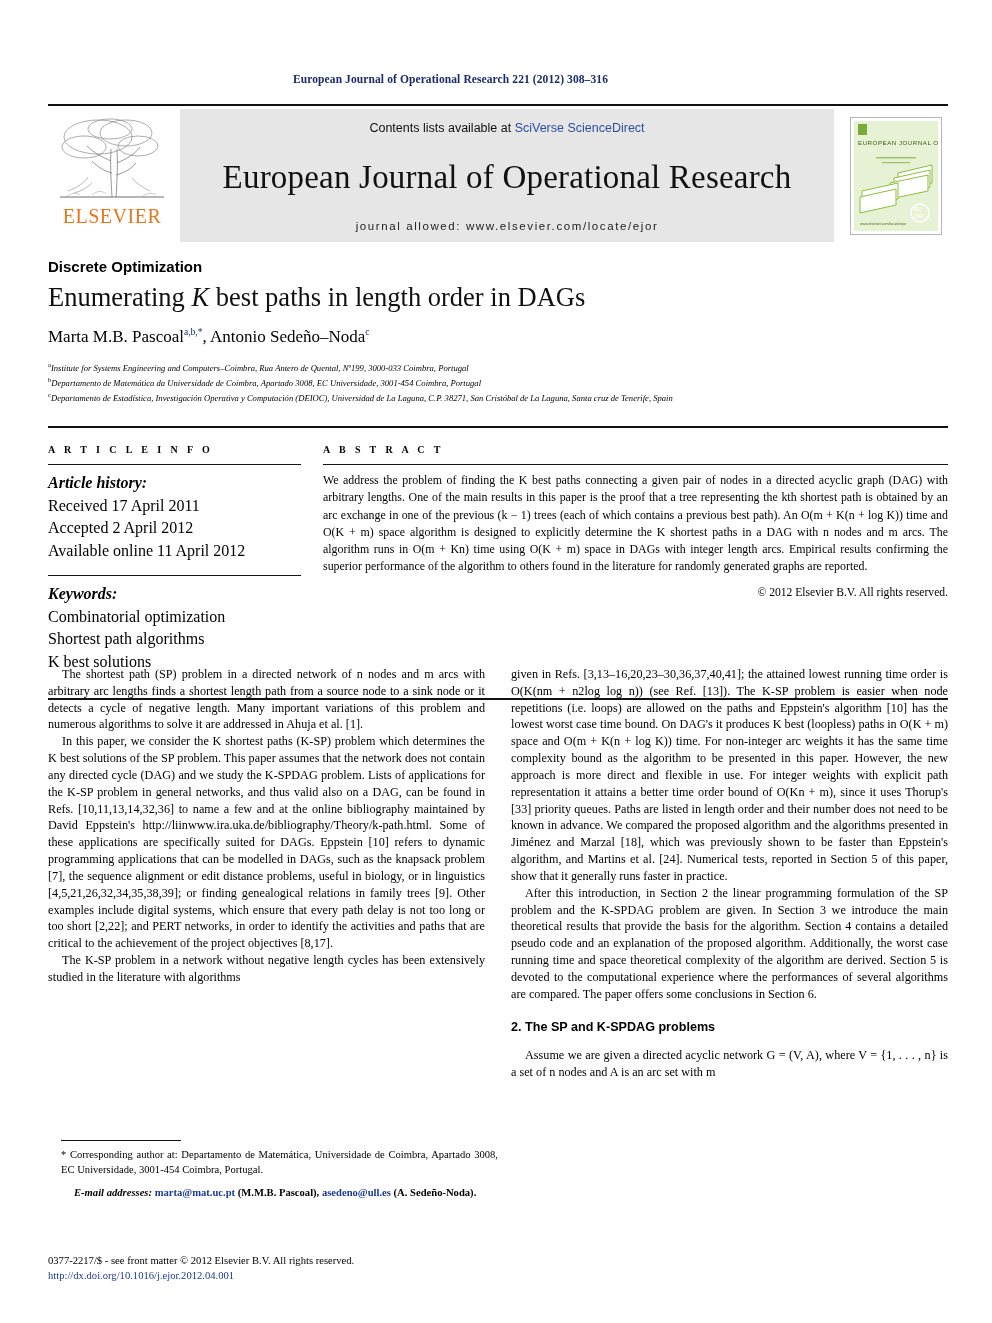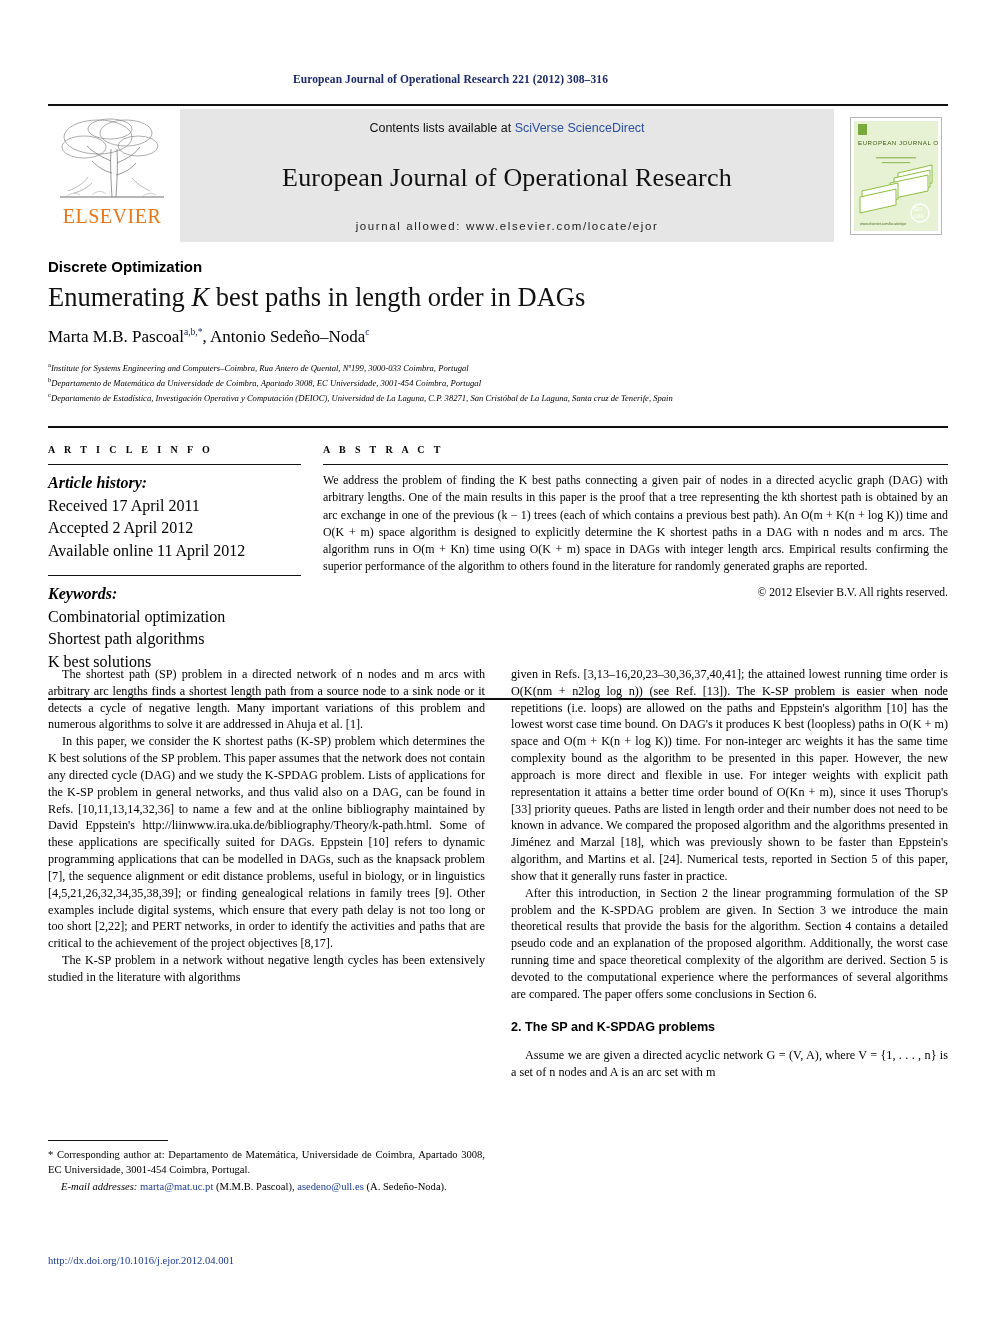--- a/index.html
+++ b/index.html
@@ -86,21 +86,21 @@
     font-size: 12.5px;
     color: #111;
   }
   .contents-line a,
   .sd-link {
     color: #2b4ea2;
     text-decoration: none;
   }
   .journal-name {
     font-family: "Liberation Serif", serif;
-    font-size: 26px;
+    font-size: 33px;
     color: #111;
     letter-spacing: 0.2px;
     margin: 2px 0;
   }
   .homepage {
     font-family: "Liberation Sans", sans-serif;
     font-size: 11.5px;
     letter-spacing: 1.6px;
     color: #222;
   }
@@ -256,34 +256,34 @@
   .bcol p {
     margin: 0;
     text-indent: 14px;
   }
   .bcol p.noindent { text-indent: 0; }
 
   
   .footnote {
     position: absolute;
     top: 1140px;
-    left: 48px;
+    left: 61px;
     width: 437px;
     font-size: 10.6px;
     line-height: 1.4;
     text-align: justify;
     font-family: "Liberation Serif", serif;
   }
   .footnote .fnrule {
     border-top: 1.3px solid #111;
     width: 120px;
     margin-bottom: 7px;
   }
   .footnote p { margin: 0; }
-  .footnote p.email { text-indent: 13px; margin-top: 2px; }
+  .footnote p.email { text-indent: 13px; margin-top: 8px; font-weight: bold; }
   .footnote .em-label { font-style: italic; }
   .mail { color: #1b3a93; }
 
   .issn {
     position: absolute;
     top: 1253px;
     left: 48px;
     width: 460px;
     font-size: 10.6px;
     line-height: 1.45;
@@ -443,16 +443,17 @@
     <p class="email">
       <span class="em-label">E-mail addresses:</span>
       <span class="mail">marta@mat.uc.pt</span>
       <span>(M.M.B. Pascoal),</span>
       <span class="mail">asedeno@ull.es</span>
       <span>(A. Sedeño-Noda).</span>
     </p>
   </div>
 
   <div class="issn">
+    <div>0377-2217/$ - see front matter © 2012 Elsevier B.V. All rights reserved.</div>
     <div class="doi">http://dx.doi.org/10.1016/j.ejor.2012.04.001</div>
   </div>
 
 </div>
 
 </body></html>

